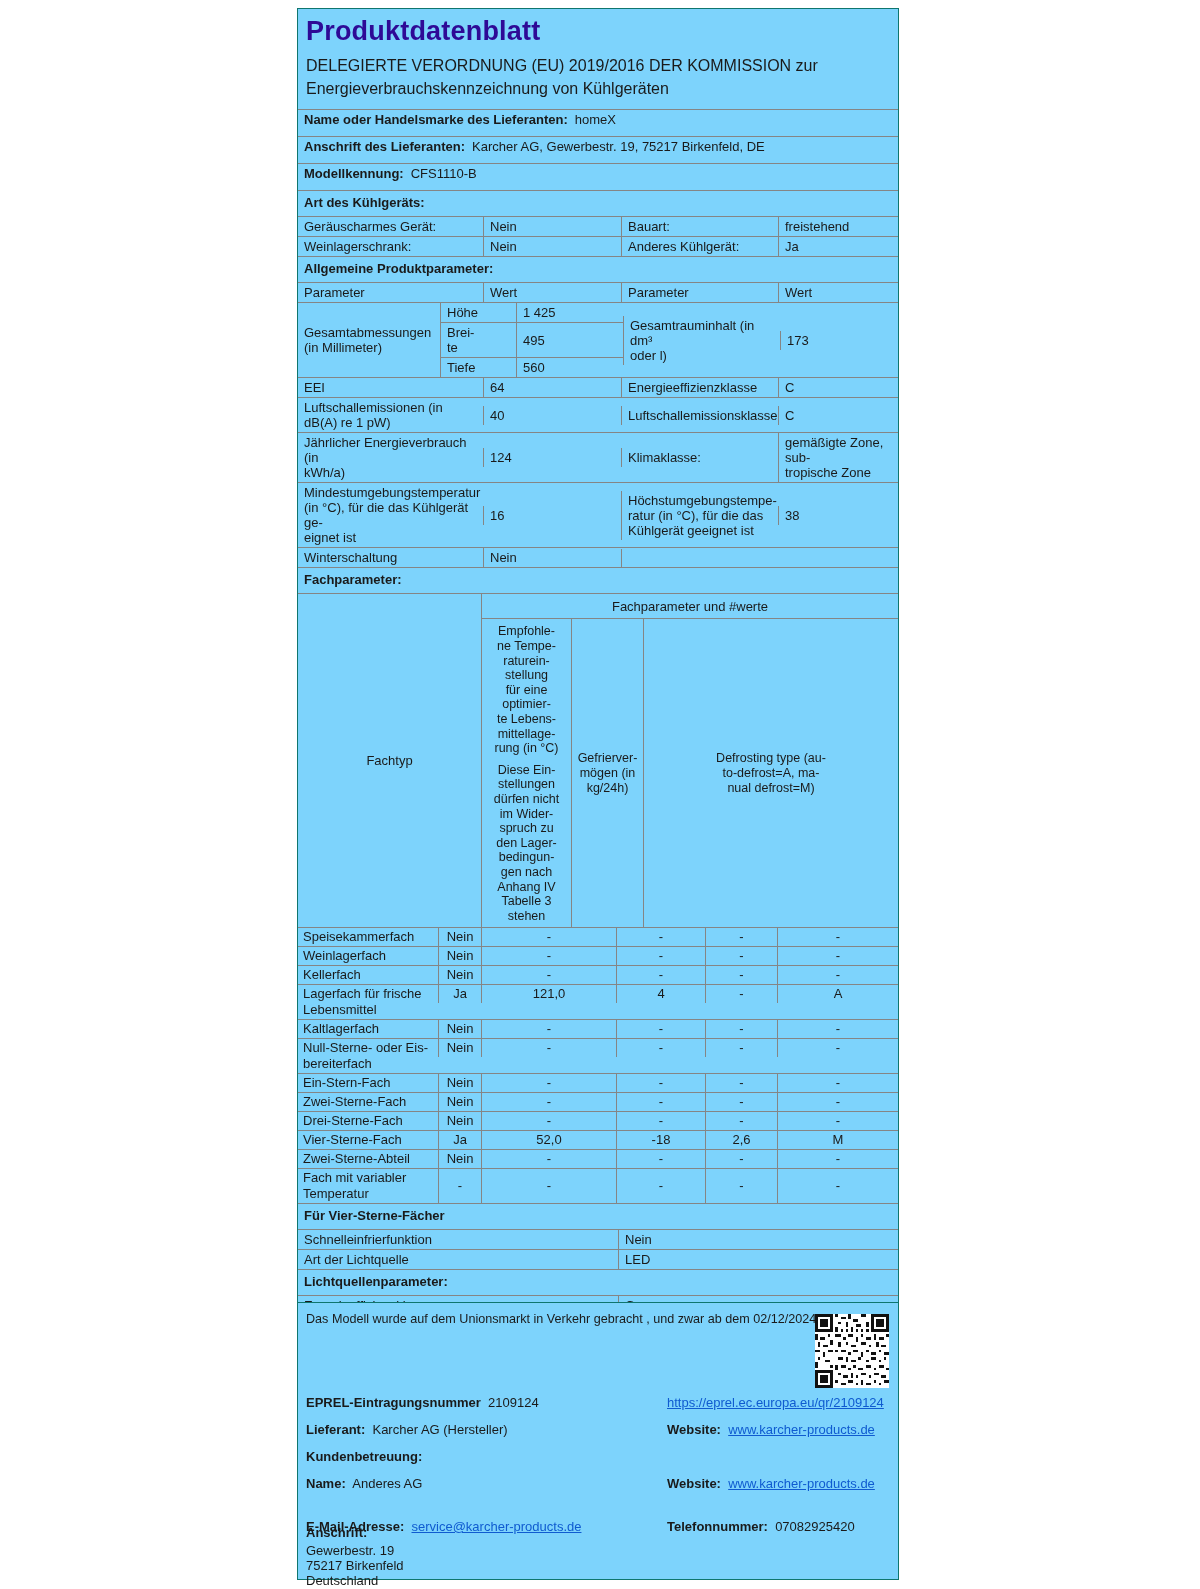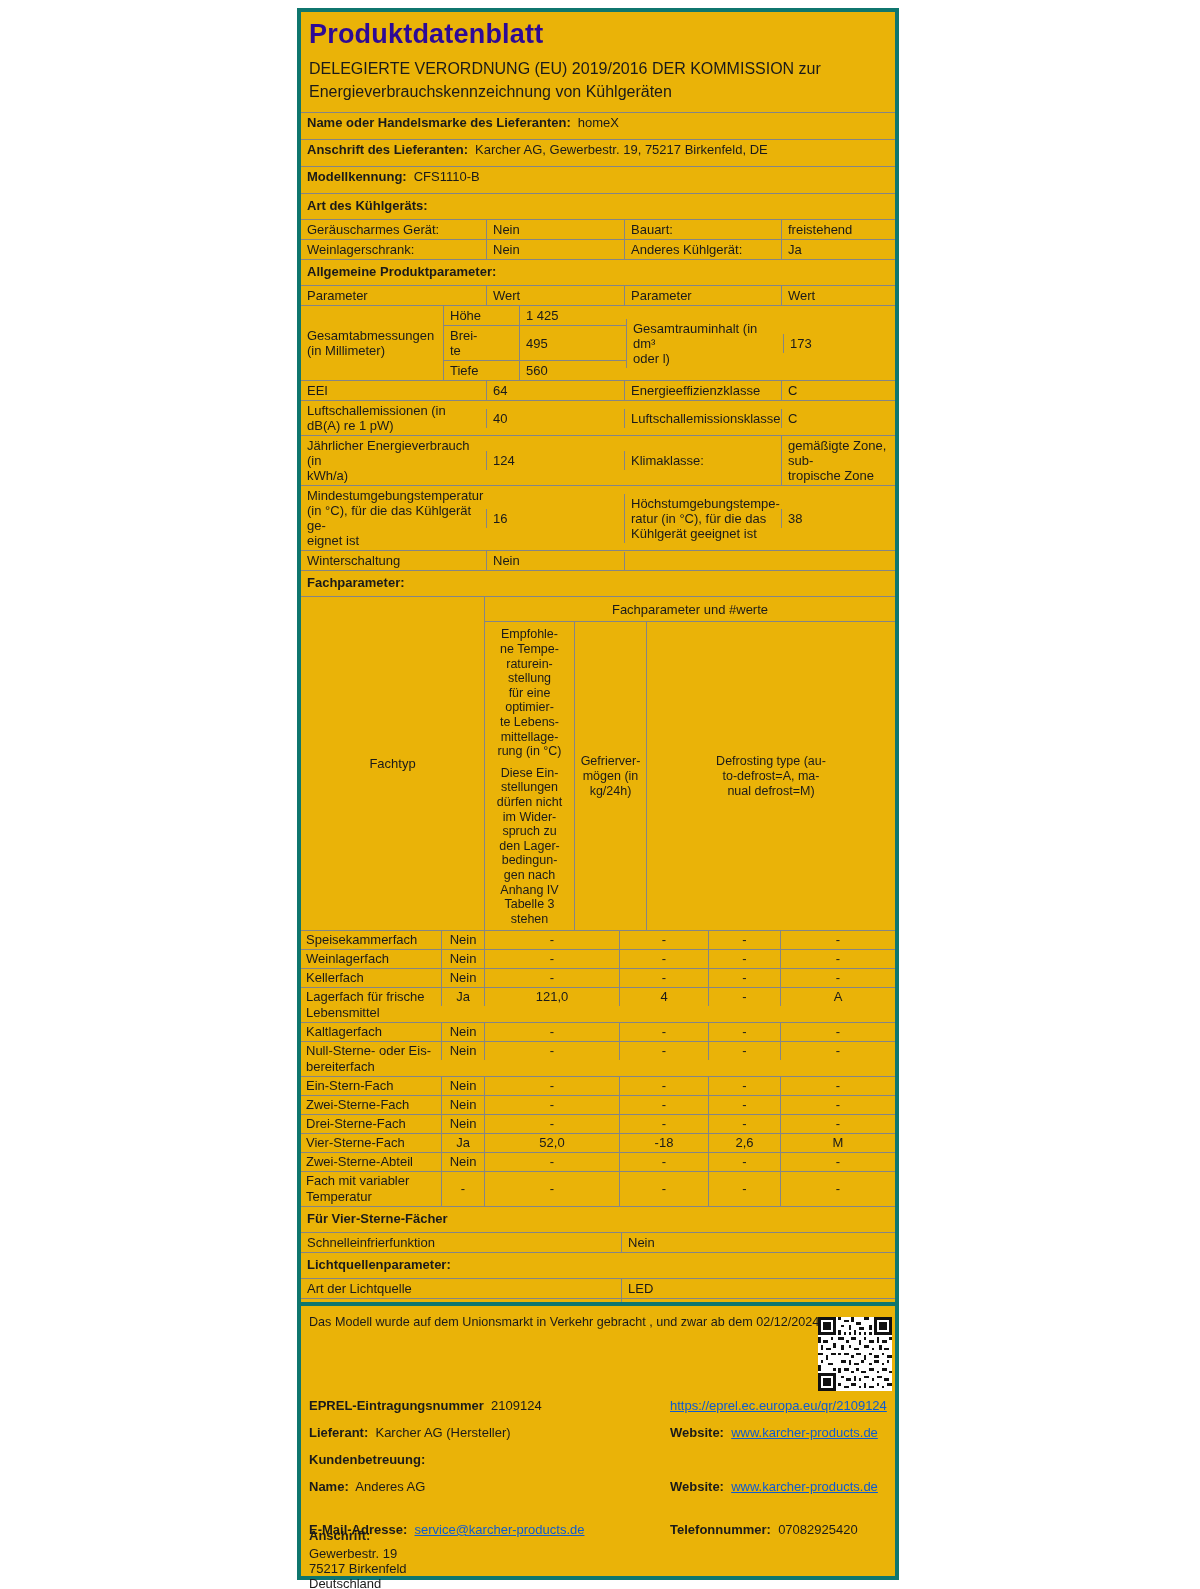--- a/index.html
+++ b/index.html
@@ -1,21 +1,21 @@
 <!DOCTYPE html>
 <html><head>
 <meta charset="utf-8">
 <style>
   html,body{margin:0;padding:0;}
   body{
     width:1200px;height:1589px;position:relative;background:#ffffff;
     font-family:"Liberation Sans","DejaVu Sans",sans-serif;
     color:#1a1a1a;font-size:13px;
   }
-  .box{position:absolute;border:4px solid #0f766e;background:#eab308;box-sizing:border-box;}
+  .box{position:absolute;border:1px solid #0f766e;background:#7dd3fc;box-sizing:border-box;}
   .main{left:297px;top:8px;width:602px;}
   .b2{left:297px;top:1302px;width:602px;height:278px;}
 
   
   .r{display:flex;align-items:center;border-top:1px solid #858585;box-sizing:border-box;}
   .main > .r:first-child{border-top:none;}
   .r.top{align-items:flex-start;}
   .cell{box-sizing:border-box;padding:2px 6px;border-left:1px solid #858585;min-height:18px;
         display:flex;flex-direction:column;justify-content:center;}
   .cell:first-child{border-left:none;}
@@ -313,26 +313,26 @@
   </div>
 
   <div class="r heading">
     <div class="cell fill b">Für Vier-Sterne-Fächer</div>
   </div>
   <div class="r lightrow">
     <div class="cell w320">Schnelleinfrierfunktion</div>
     <div class="cell fill">Nein</div>
   </div>
 
-  <div class="r heading">
-    <div class="cell fill b">Lichtquellenparameter:</div>
-  </div>
   <div class="r lightrow">
     <div class="cell w320">Art der Lichtquelle</div>
     <div class="cell fill">LED</div>
+  </div>
+  <div class="r heading">
+    <div class="cell fill b">Lichtquellenparameter:</div>
   </div>
   <div class="r lightrow">
     <div class="cell w320">Energieeffizienzklasse</div>
     <div class="cell fill">G</div>
   </div>
 
   <div class="r kvrow">
     <div class="cell fill kv"><span class="lbl">Mindestlaufzeit der vom Hersteller angebotenen Garantie:</span><span>0 Monate</span></div>
   </div>
 

